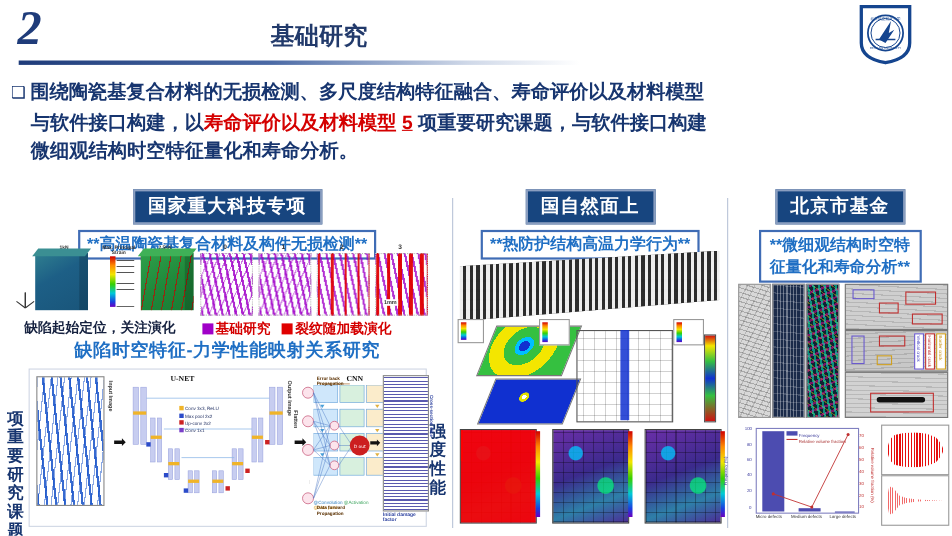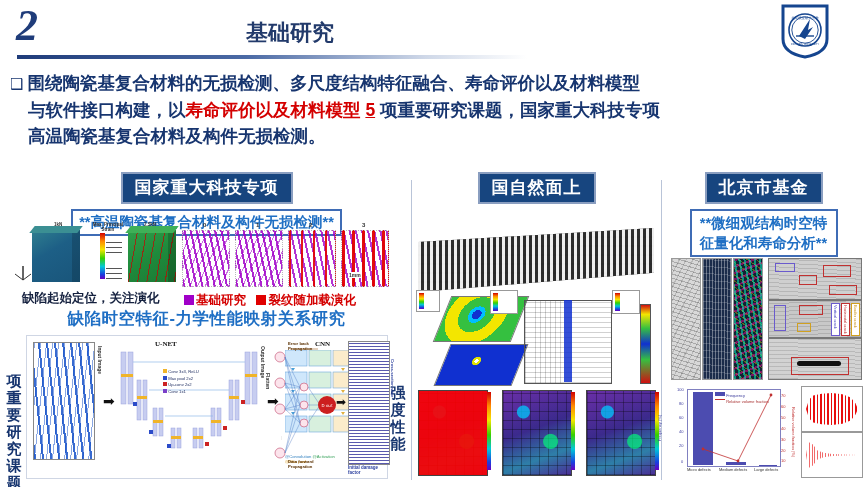--- a/index.html
+++ b/index.html
@@ -150,23 +150,23 @@
       <path d="M17 33 h18" stroke="#15458f" stroke-width="1.4"></path>
       <text x="26" y="15.5" font-size="3.4" fill="#15458f" text-anchor="middle" font-family="DejaVu Sans">北京航空航天大学</text>
       <text x="26" y="41.5" font-size="2.6" fill="#15458f" text-anchor="middle" font-family="DejaVu Sans">BEIHANG UNIVERSITY</text>
     </svg>
   </div>
 </div>
 
 <div id="paragraph">
   <span class="bullet">❑</span><span>围绕陶瓷基复合材料的无损检测、多尺度结构特征融合、寿命评价以及材料模型</span><br>
   <span class="indent">
-    <span>与软件接口构建，以</span><span class="hl">寿命评价以及材料模型</span>&nbsp;<span class="hl-u">5</span>&nbsp;<span>项重要研究课题，国家重大科技专项</span>
+    <span>与软件接口构建，以</span><span class="hl">寿命评价以及材料模型</span>&nbsp;<span class="hl-u">5</span>&nbsp;<span>项重要研究课题，与软件接口构建</span>
   </span>
-  <span class="indent">高温陶瓷基复合材料及构件无损检测。</span>
+  <span class="indent">微细观结构时空特征量化和寿命分析。</span>
 </div>
 
 <div id="content">
 
   <div class="divider" id="divider-1"></div>
   <div class="divider" id="divider-2"></div>
 
   <div class="col" id="col-1">
     <div class="title-wrap" style="width:405px;">
       <span class="section-title">国家重大科技专项</span>
@@ -388,20 +388,23 @@
            background-image:repeating-linear-gradient(0deg,rgba(60,60,160,.85) 0 1px,rgba(255,255,255,0) 1px 3px);"></div>
       <div class="lbl" style="left:128px;top:24px;writing-mode:vertical-rl;font-size:4.2px;color:#2a3f9e;">Cross-section slice</div>
       <div class="lbl" style="left:86px;top:130px;font-size:4.5px;color:#2a3f9e;">Initial damage factor</div>
     </div>
   </div>
 
   <div class="col" id="col-2">
     <div class="title-wrap" style="width:245px;">
       <span class="section-title">国自然面上</span>
     </div>
+    <div class="title-wrap" style="width:245px;">
+      <span class="subtitle-box">**热防护结构高温力学行为**</span>
+    </div>
 
     <div class="ct-noise" style="position:absolute;left:4px;top:56px;width:236px;height:64px;
          clip-path:polygon(0 22%,100% 0,100% 70%,0 100%);"></div>
 
     <div style="position:absolute;left:2px;top:118px;width:22px;height:20px;border:1px solid #999;background:#fff;">
       <div class="colorbar" style="position:absolute;left:2px;top:2px;width:5px;height:16px;"></div>
     </div>
     <div style="position:absolute;left:28px;top:124px;width:76px;height:44px;
          background:radial-gradient(circle at 42% 40%,#1030d0 0 9%,#00bfff 9% 16%,#35c040 16% 34%,#f3e600 34% 58%,#35c040 58% 100%);
          transform:skewX(-22deg);border:0.5px solid #777;"></div>

